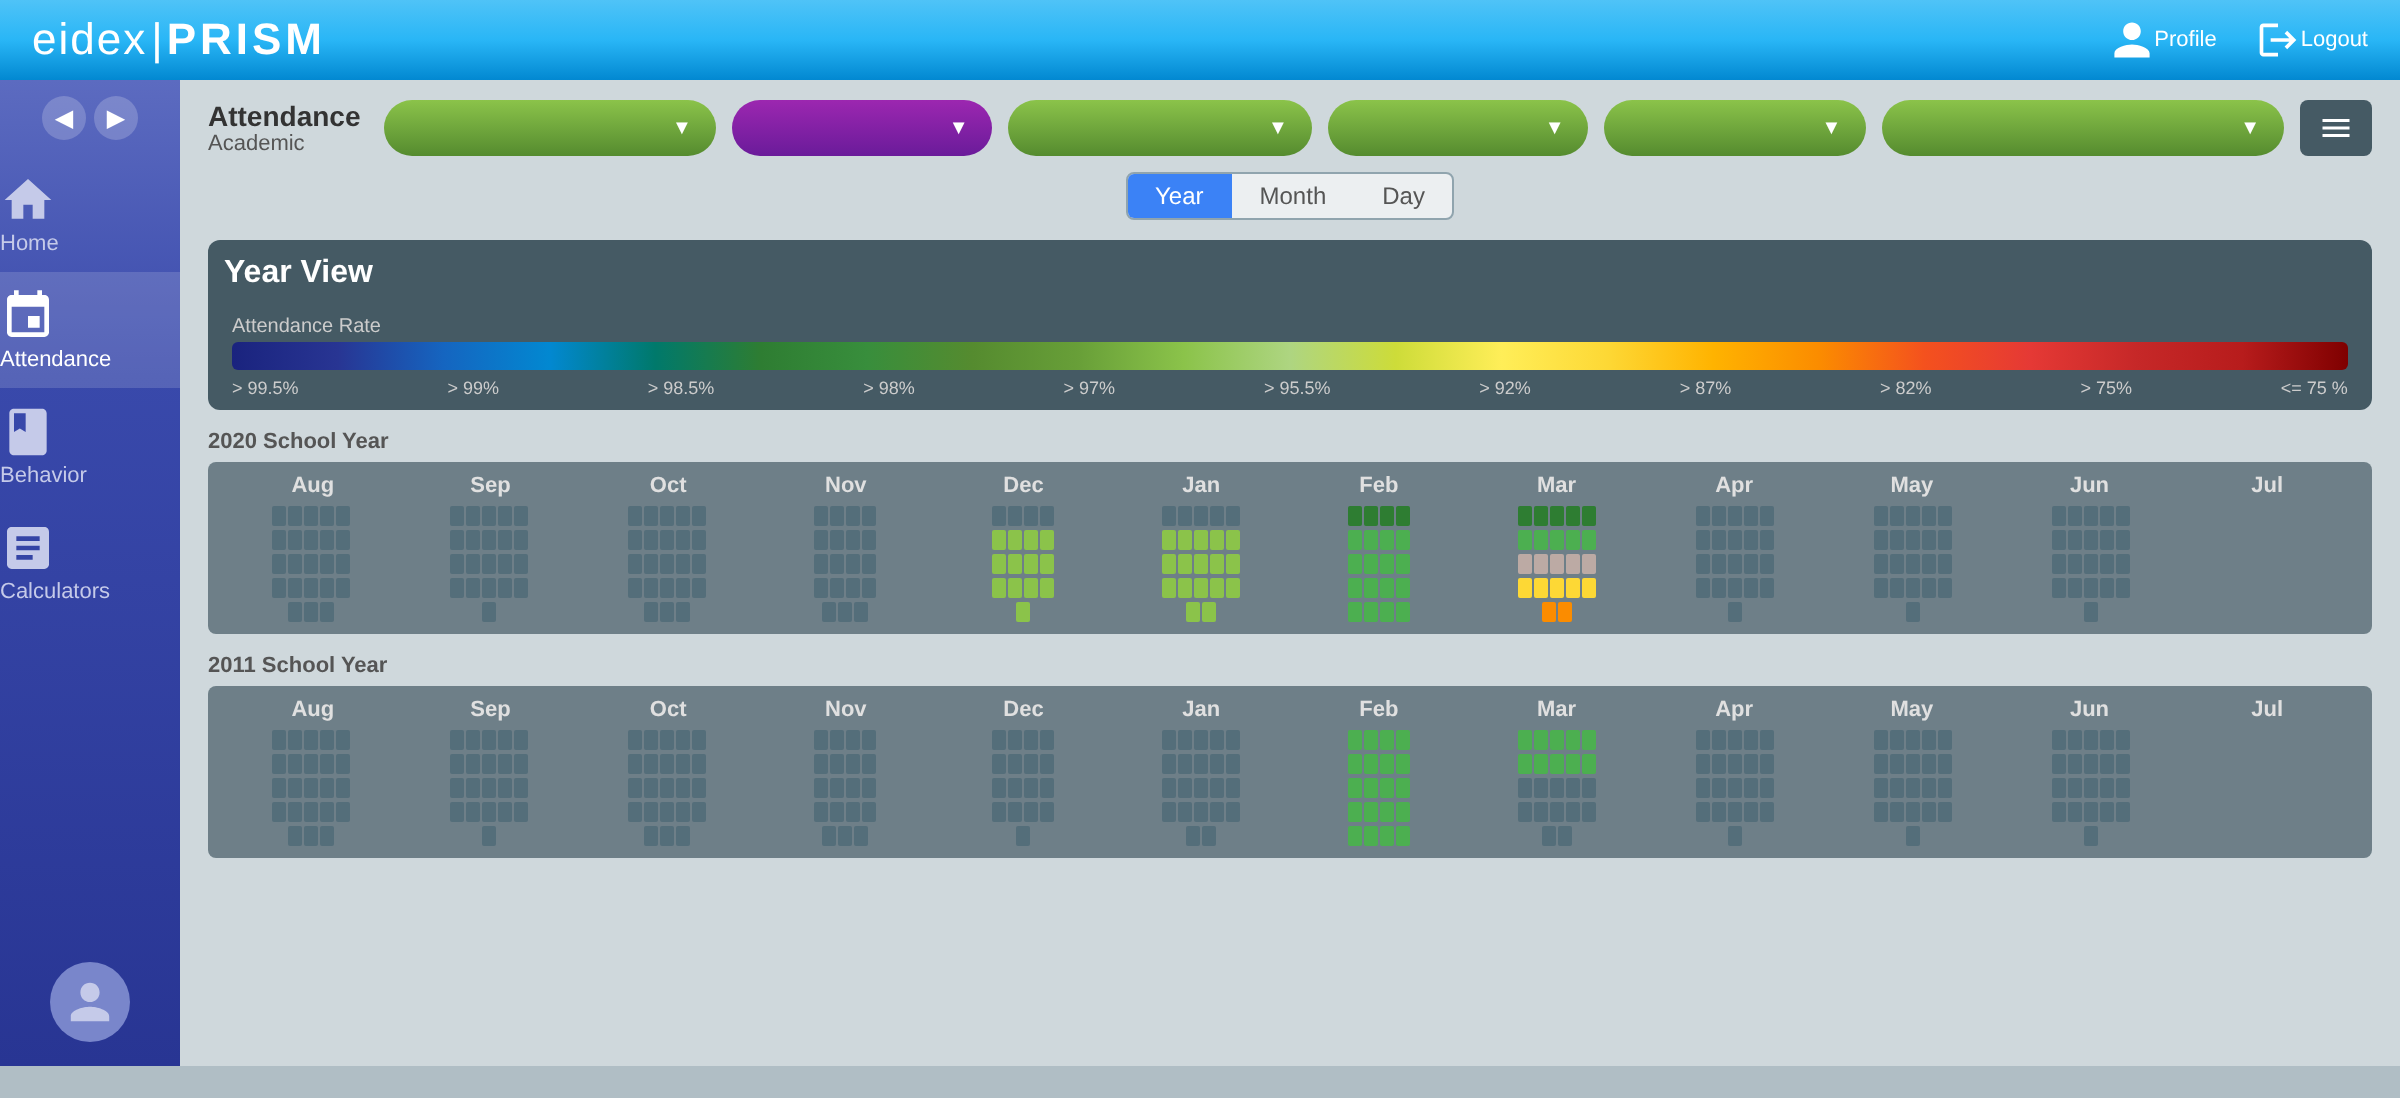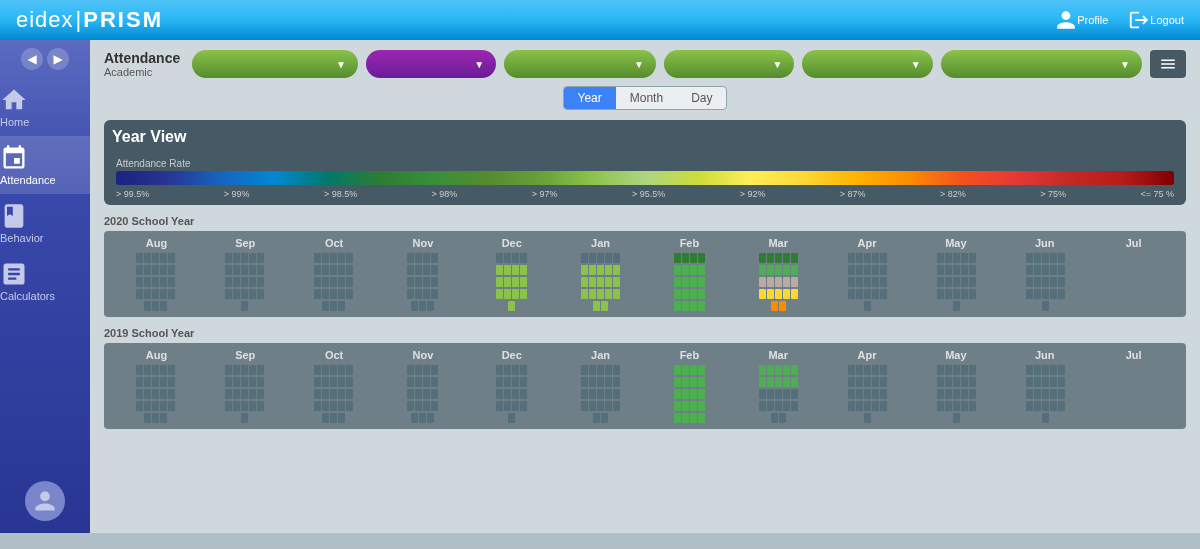--- a/index.html
+++ b/index.html
@@ -850,21 +850,21 @@
               <div class="month-cells">
                 <div class="day-cell "></div>
               </div>
               <div class="month-cells"></div>
             </div>
           </div>
       </div>
     </div>
 
     <div class="calendar-section">
-      <div class="school-year-label">2019 School Year</div>
+      <div class="school-year-label">2011 School Year</div>
       <div class="calendar-grid-container">
         <div class="month-headers">
           <div class="month-header">Aug</div>
           <div class="month-header">Sep</div>
           <div class="month-header">Oct</div>
           <div class="month-header">Nov</div>
           <div class="month-header">Dec</div>
           <div class="month-header">Jan</div>
           <div class="month-header">Feb</div>
           <div class="month-header">Mar</div>

